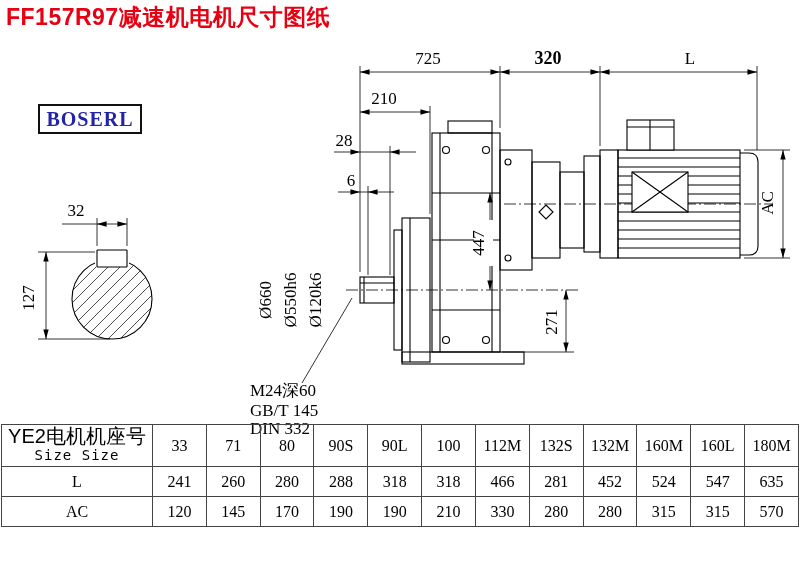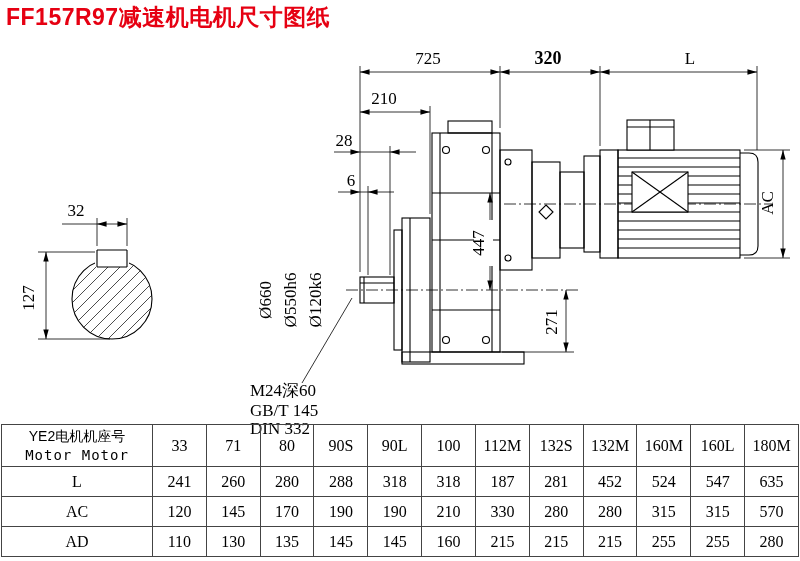--- a/index.html
+++ b/index.html
@@ -18,30 +18,33 @@
   svg .cl{stroke:#000;stroke-width:0.8;stroke-dasharray:12 3 2 3;}
   svg text{font-family:"Liberation Serif",serif;font-size:17px;fill:#000;text-anchor:middle;}
   svg text.b{font-weight:bold;font-size:18px;}
   svg text.ta-s{text-anchor:start;}
   table.size-table{position:absolute;left:1px;top:424px;width:798px;border-collapse:collapse;
         table-layout:fixed;font-family:"Liberation Serif",serif;font-size:16px;color:#000;}
   .size-table td,.size-table th{border:1px solid #444;text-align:center;padding:0;font-weight:normal;}
   .size-table th.first{width:150px;}
   .size-table tr.hdr{height:42px;}
   .size-table tr.data{height:30px;}
-  .hdr-cn{display:block;font-size:14px;font-family:"Liberation Sans",sans-serif;line-height:19px;}
+  .hdr-cn{display:block;font-size:20px;font-family:"Liberation Sans",sans-serif;line-height:19px;}
   .hdr-en{display:block;font-size:14px;font-family:"DejaVu Sans Mono",monospace;letter-spacing:1px;line-height:18px;}
 </style>
 </head>
 <body>
 
 <div class="page">
 
   <h1 class="title">FF157R97减速机电机尺寸图纸</h1>
 
+  <div class="logo">
+    <span>BOSERL</span>
+  </div>
 
   <svg class="drawing" viewBox="0 0 800 561">
     <defs>
       <marker id="arr" viewBox="0 0 12 8" refX="11.5" refY="4" markerWidth="13" markerHeight="9" orient="auto-start-reverse">
         <path d="M0.5,0.9 L11.5,4 L0.5,7.1 Z" fill="#000"></path>
       </marker>
       <clipPath id="shaftclip">
           <circle cx="112" cy="299" r="40"></circle>
         </clipPath>
     </defs>
@@ -190,21 +193,21 @@
     <text x="250" y="396" class="ta-s">M24深60</text>
     <text x="250" y="416" class="ta-s">GB/T 145</text>
     <text x="250" y="434" class="ta-s">DIN 332</text>
   </svg>
 
   <table class="size-table">
     <tbody>
       <tr class="hdr">
         <th class="first">
           <span class="hdr-cn">YE2电机机座号</span>
-          <span class="hdr-en">Motor Motor</span>
+          <span class="hdr-en">Size Size</span>
         </th>
         <th>33</th>
         <th>71</th>
         <th>80</th>
         <th>90S</th>
         <th>90L</th>
         <th>100</th>
         <th>112M</th>
         <th>132S</th>
         <th>132M</th>
@@ -213,21 +216,21 @@
         <th>180M</th>
       </tr>
       <tr class="data">
         <td>L</td>
         <td>241</td>
         <td>260</td>
         <td>280</td>
         <td>288</td>
         <td>318</td>
         <td>318</td>
-        <td>187</td>
+        <td>466</td>
         <td>281</td>
         <td>452</td>
         <td>524</td>
         <td>547</td>
         <td>635</td>
       </tr>
       <tr class="data">
         <td>AC</td>
         <td>120</td>
         <td>145</td>
@@ -235,31 +238,16 @@
         <td>190</td>
         <td>190</td>
         <td>210</td>
         <td>330</td>
         <td>280</td>
         <td>280</td>
         <td>315</td>
         <td>315</td>
         <td>570</td>
       </tr>
-      <tr class="data">
-        <td>AD</td>
-        <td>110</td>
-        <td>130</td>
-        <td>135</td>
-        <td>145</td>
-        <td>145</td>
-        <td>160</td>
-        <td>215</td>
-        <td>215</td>
-        <td>215</td>
-        <td>255</td>
-        <td>255</td>
-        <td>280</td>
-      </tr>
     </tbody>
   </table>
 
 </div>
 
 </body></html>

